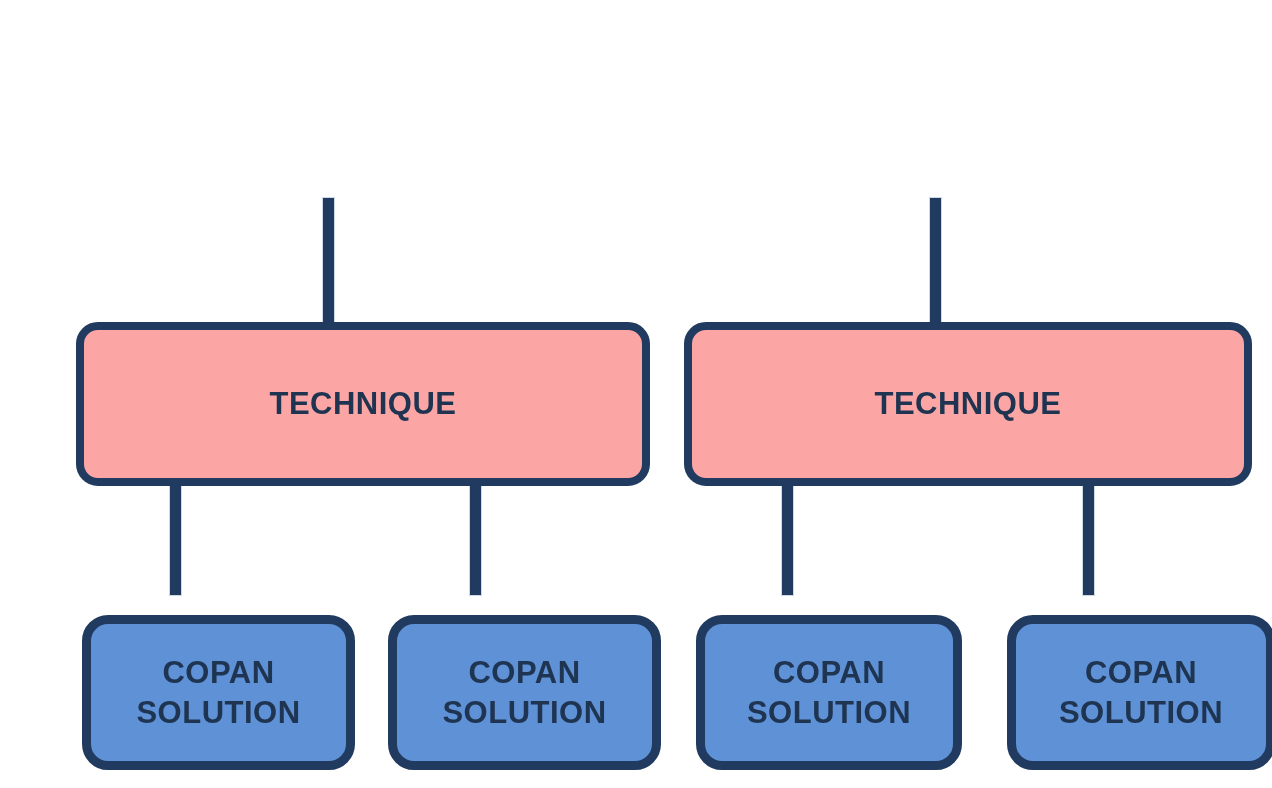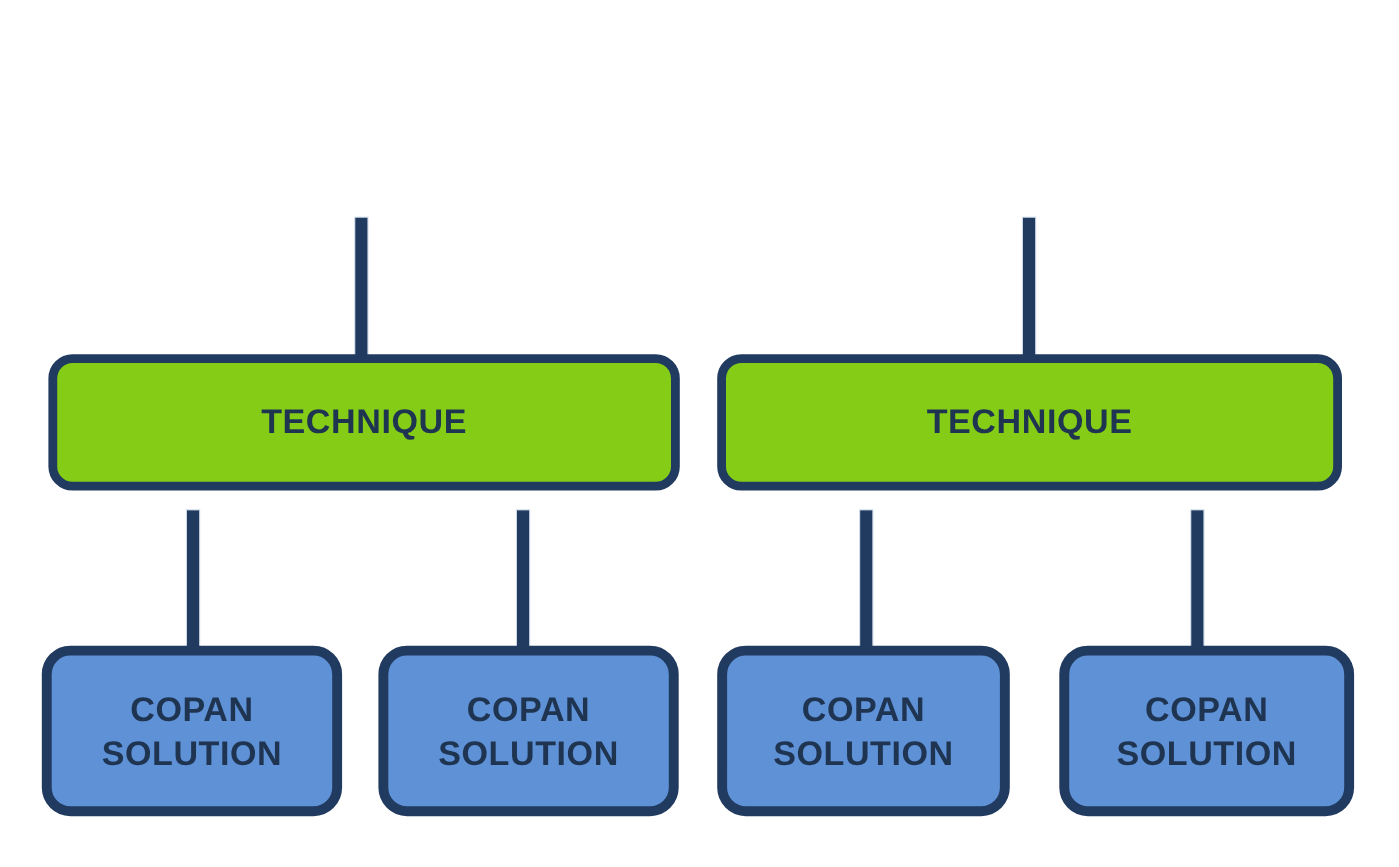--- a/index.html
+++ b/index.html
@@ -36,31 +36,33 @@
     font-size: 31px;
     letter-spacing: 0.5px;
     color: #1e3451;
     line-height: 1.26;
   }
   .node--application {
     left: 257px; top: 54px; width: 773px; height: 152px;
     background: #dce6f3;
   }
   .node--technique {
-    top: 322px; height: 124px;
-    background: #84cc16;
+    top: 322px; height: 164px;
+    background: #fca5a5;
+    margin-left: 32px;
   }
   .node--technique-left  { left: 44px;  width: 574px; }
   .node--technique-right { left: 652px; width: 568px; }
   .node--solution {
-    top: 587px; height: 155px;
+    top: 615px; height: 155px;
     background: #5e91d5;
     border-width: 9px;
     border-radius: 26px;
     padding: 0 14px;
+    margin-left: 44px;
   }
   .node--solution-1 { left: 38px;  width: 273px; }
   .node--solution-2 { left: 344px; width: 273px; }
   .node--solution-3 { left: 652px; width: 266px; }
   .node--solution-4 { left: 963px; width: 268px; }
 
   .conn-1 { left: 323px;  top: 198px; height: 132px; }
   .conn-2 { left: 930px;  top: 198px; height: 132px; }
   .conn-3 { left: 170px;  top: 464px; height: 131px; }
   .conn-4 { left: 470px;  top: 464px; height: 131px; }

